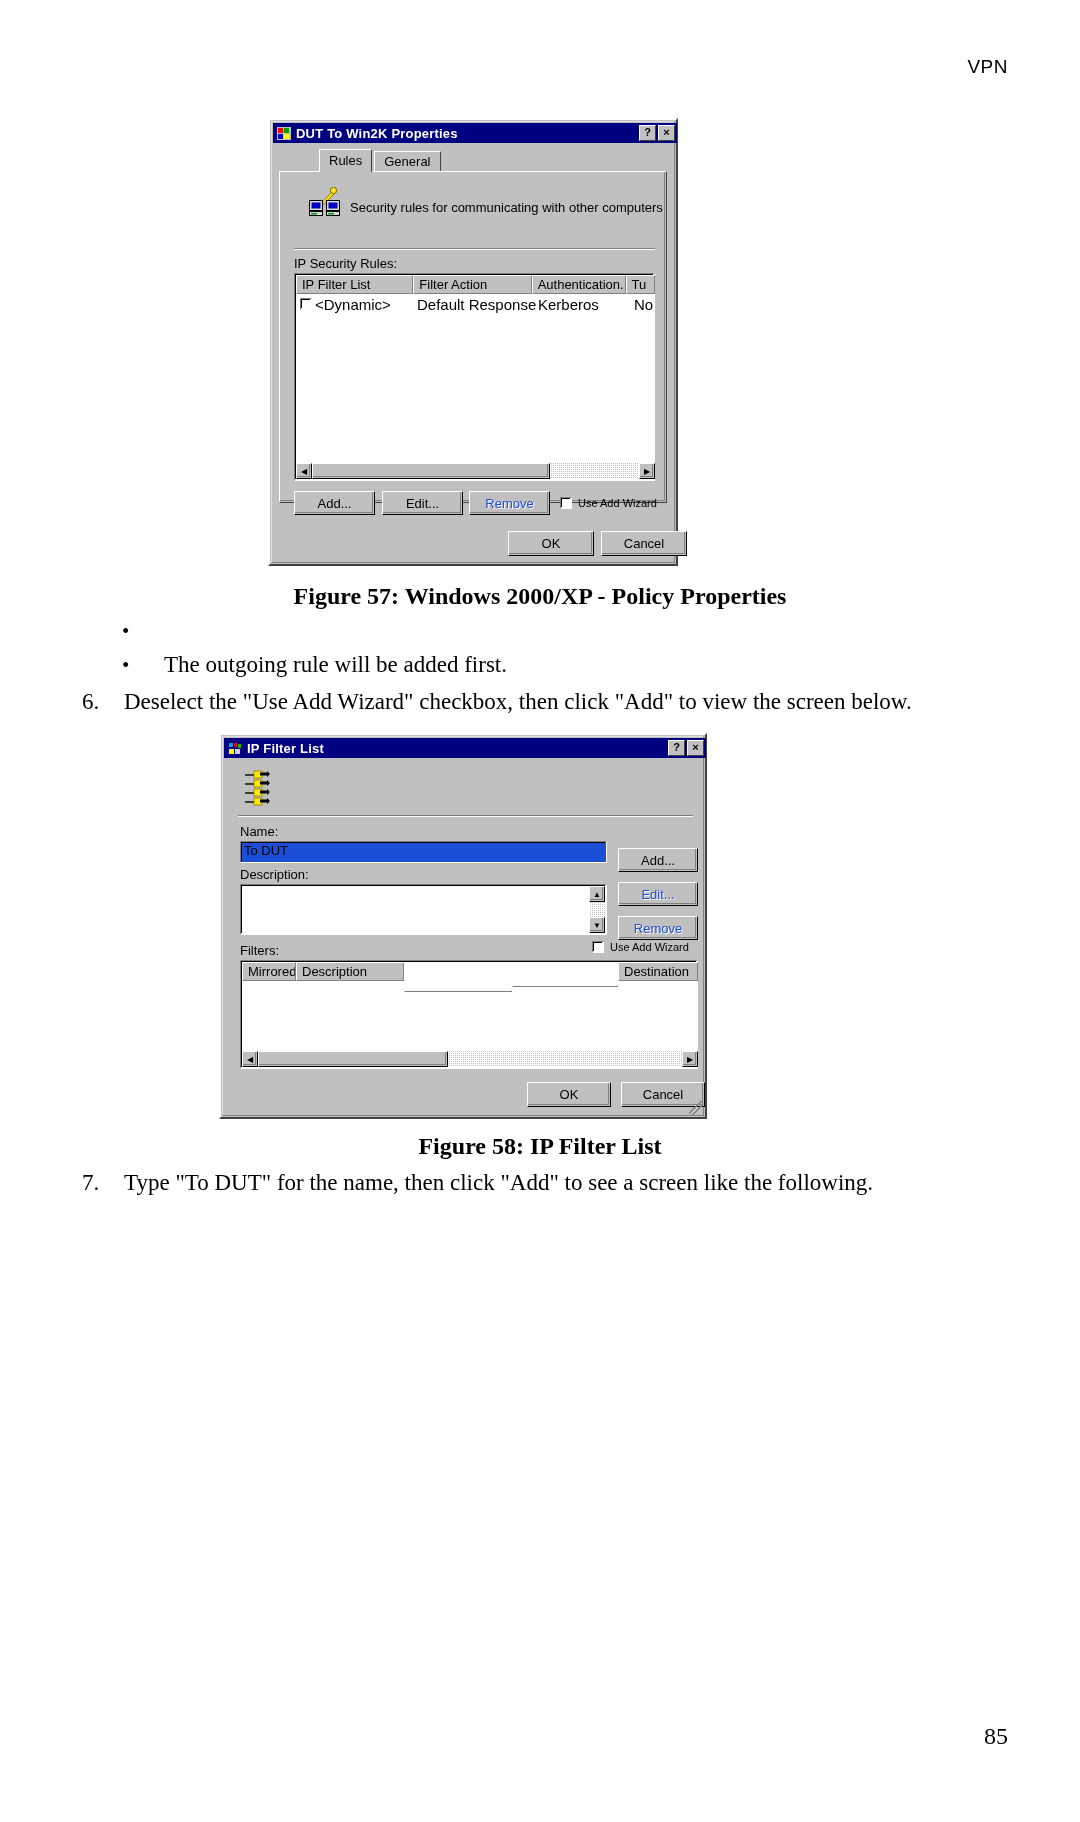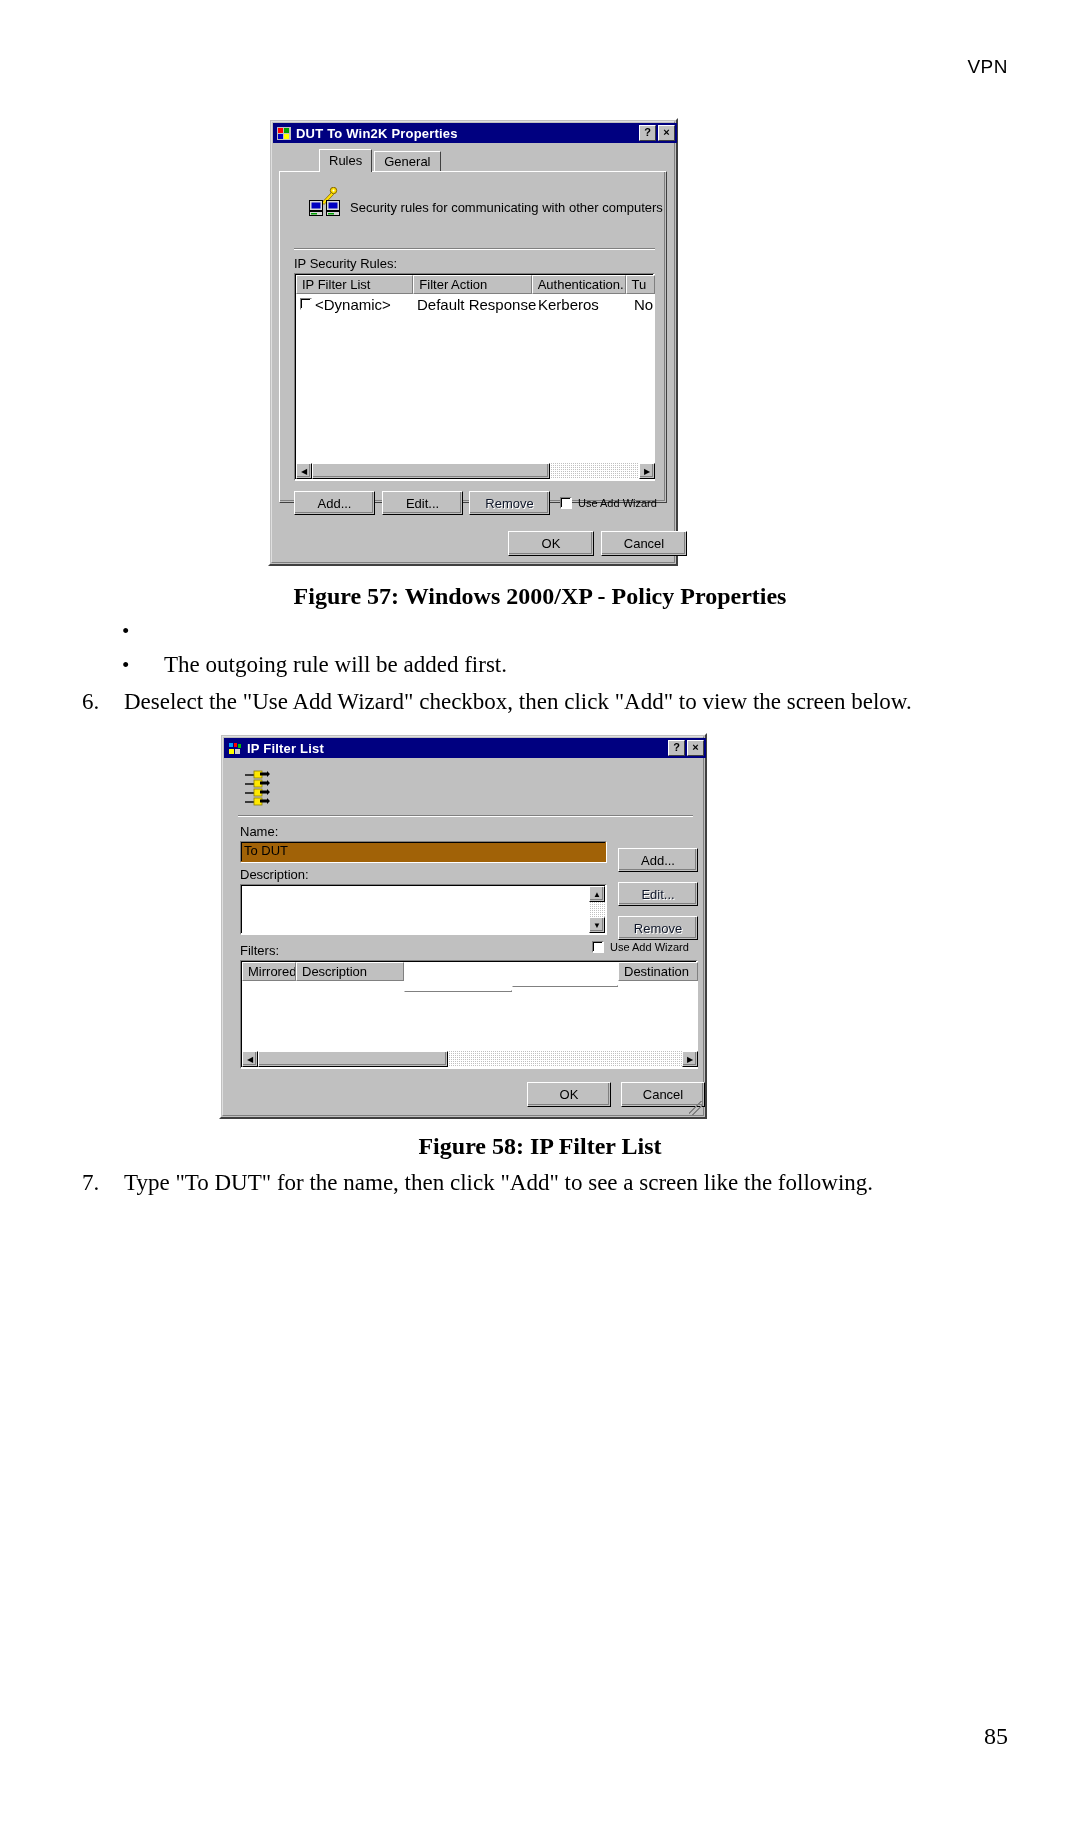--- a/index.html
+++ b/index.html
@@ -281,21 +281,21 @@
     justify-content: center;
   }
   .btn::after {
     content: "";
     position: absolute;
     left: 0; top: 0; right: 1px; bottom: 1px;
     border-right: 1px solid #808080;
     border-bottom: 1px solid #808080;
     pointer-events: none;
   }
-  .btn.disabled { color: #0f172a; text-shadow: 1px 1px 0 #ffffff; }
+  .btn.disabled { color: #1d4ed8; text-shadow: 1px 1px 0 #ffffff; }
 
   
   .cb-group {
     position: absolute;
     display: flex;
     align-items: center;
     font-size: 11px;
     white-space: nowrap;
   }
   .cb-group .cb-label { margin-left: 6px; }
@@ -383,21 +383,21 @@
     background-color: #c0c0c0;
     background-image:
       repeating-linear-gradient(0deg, #ffffff 0 1px, transparent 1px 2px),
       repeating-linear-gradient(90deg, #ffffff 0 1px, transparent 1px 2px);
     background-size: 2px 2px;
   }
 
   
   .textfield {
     position: absolute;
-    background: #a16207;
+    background: #1d4ed8;
     border-top: 1px solid #808080;
     border-left: 1px solid #808080;
     border-right: 1px solid #ffffff;
     border-bottom: 1px solid #ffffff;
     box-sizing: border-box;
     font-family: "Liberation Sans", sans-serif;
     font-size: 13px;
     line-height: 18px;
     padding-left: 3px;
     color: #000;

